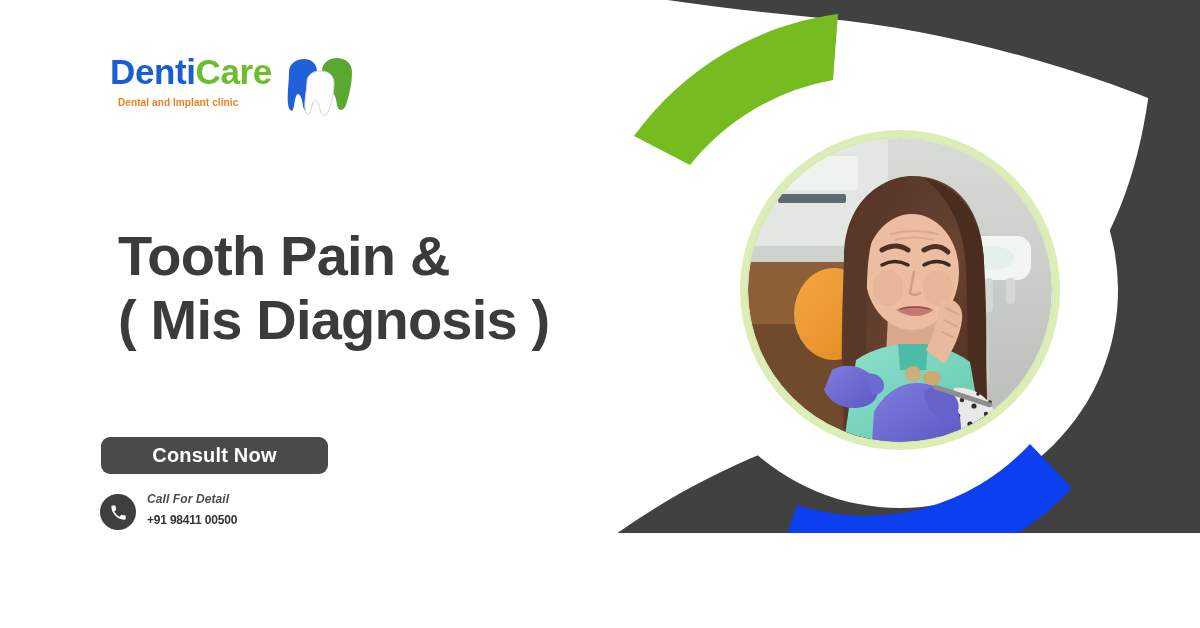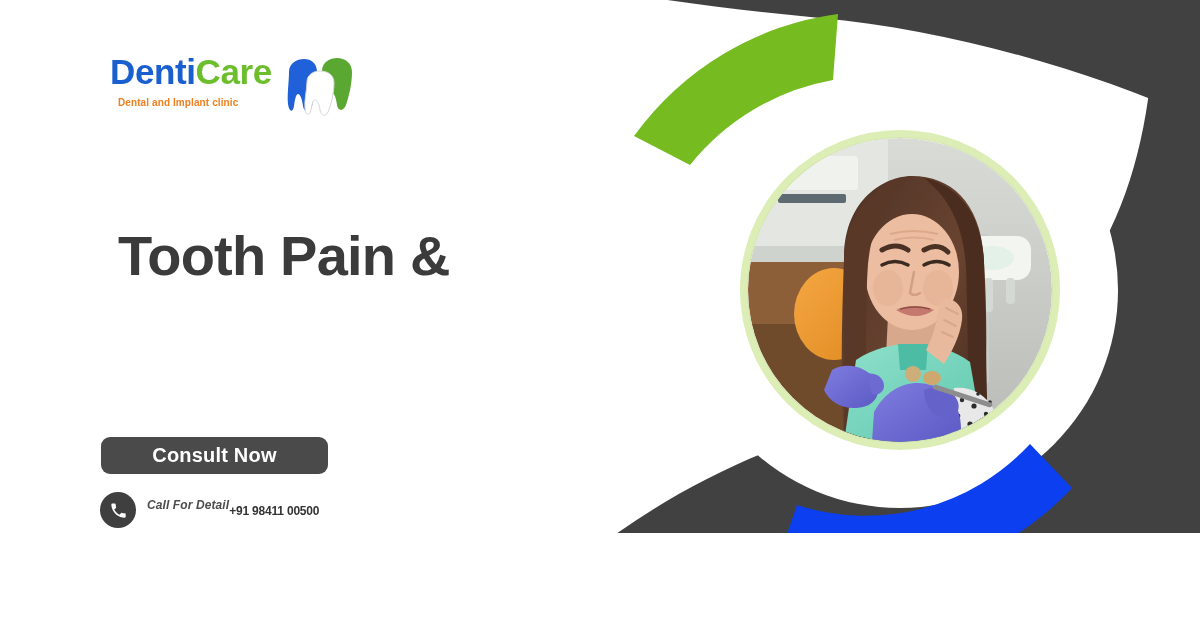--- a/index.html
+++ b/index.html
@@ -135,20 +135,21 @@
     border-radius: 50%;
     background: #3f3f3f;
     display: flex;
     align-items: center;
     justify-content: center;
     flex: 0 0 auto;
   }
   .contact-text {
     margin-left: 11px;
     display: flex;
+    flex-direction: column;
   }
   .contact-label {
     font-size: 12px;
     font-style: italic;
     font-weight: bold;
     color: #4d4d4d;
     line-height: 15px;
     letter-spacing: 0.1px;
   }
   .contact-number {
@@ -347,20 +348,21 @@
 
       <path d="M 21 24 C 21 17 27 13 34 13 C 42 13 48 17 48 25
                C 48 36 45 47 42 54 C 40 59 35 58 34 52
                C 33 45 31 42 29 42 C 27 42 26 46 25 52
                C 24 58 20 58 19 51 C 18 42 21 32 21 24 Z" fill="#ffffff" stroke="#d7d7d7" stroke-width="1"></path>
     </svg>
   </div>
 
   <h1 class="headline">
     <span class="headline-line">Tooth Pain &amp;</span>
+    <span class="headline-line">( Mis Diagnosis )</span>
   </h1>
 
   <button class="cta-button">Consult Now</button>
 
   <div class="contact">
     <span class="phone-badge">
       <svg width="19" height="19" viewBox="0 0 24 24" xmlns="http://www.w3.org/2000/svg">
         <path d="M6.6 10.8c1.4 2.8 3.8 5.1 6.6 6.6l2.2-2.2c.3-.3.7-.4 1-.2
                  1.2.4 2.4.6 3.7.6.6 0 1 .4 1 1V20c0 .6-.4 1-1 1
                  C10.6 21 3 13.4 3 4c0-.6.4-1 1-1h3.4c.6 0 1 .4 1 1

